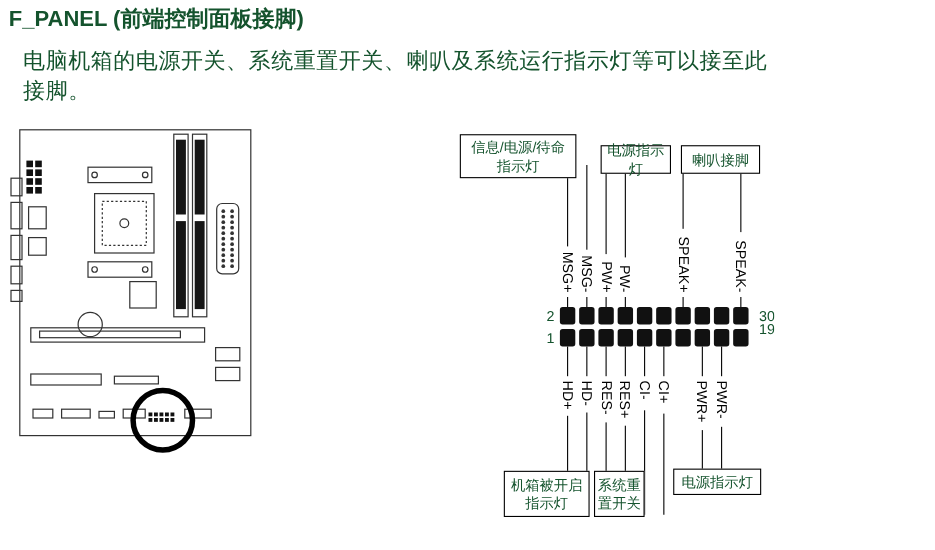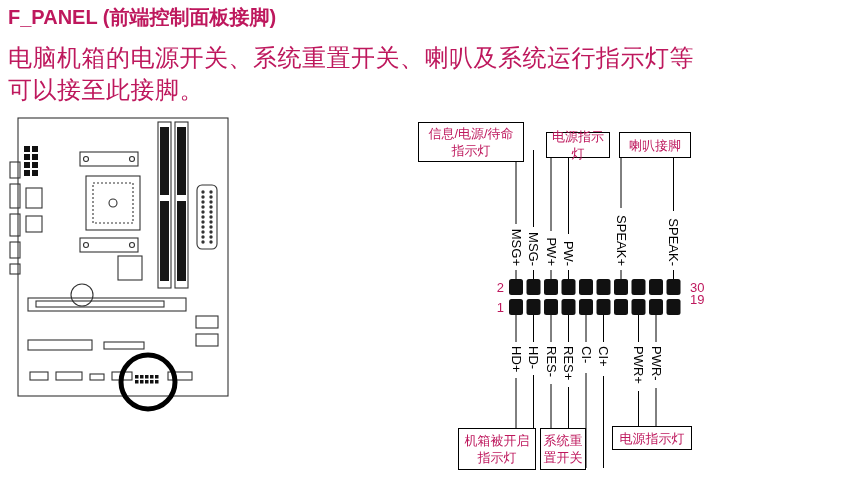--- a/index.html
+++ b/index.html
@@ -1,20 +1,20 @@
 <!DOCTYPE html>
 <html><head>
 <meta charset="utf-8">
 <style>
   *{margin:0;padding:0;box-sizing:border-box}
   html,body{background:#fff}
   .page{position:relative;width:704px;height:500px;background:#fff;overflow:hidden;
-        font-family:"Liberation Sans","DejaVu Sans",sans-serif;color:#be185d}
+        font-family:"Liberation Sans","DejaVu Sans",sans-serif;color:#14532d}
   .title{position:absolute;left:8px;top:4px;font-size:20px;font-weight:bold}
-  .body-line{position:absolute;left:8px;font-size:24px;letter-spacing:.5px}
+  .body-line{position:absolute;left:21px;font-size:20px;letter-spacing:.5px}
   .layer{position:absolute;left:0;top:0;width:850px;height:500px}
   .callout{position:absolute;border:1px solid #000;background:#fff;font-size:13px;
            text-align:center;white-space:pre-line;line-height:17px;
            display:flex;align-items:center;justify-content:center;padding:1px;z-index:3}
   .pnum{position:absolute;font-size:13px;width:22px;z-index:3}
   svg text{font-size:13px;fill:#000;font-family:"Liberation Sans","DejaVu Sans",sans-serif}
 </style>
 </head>
 <body>
 

